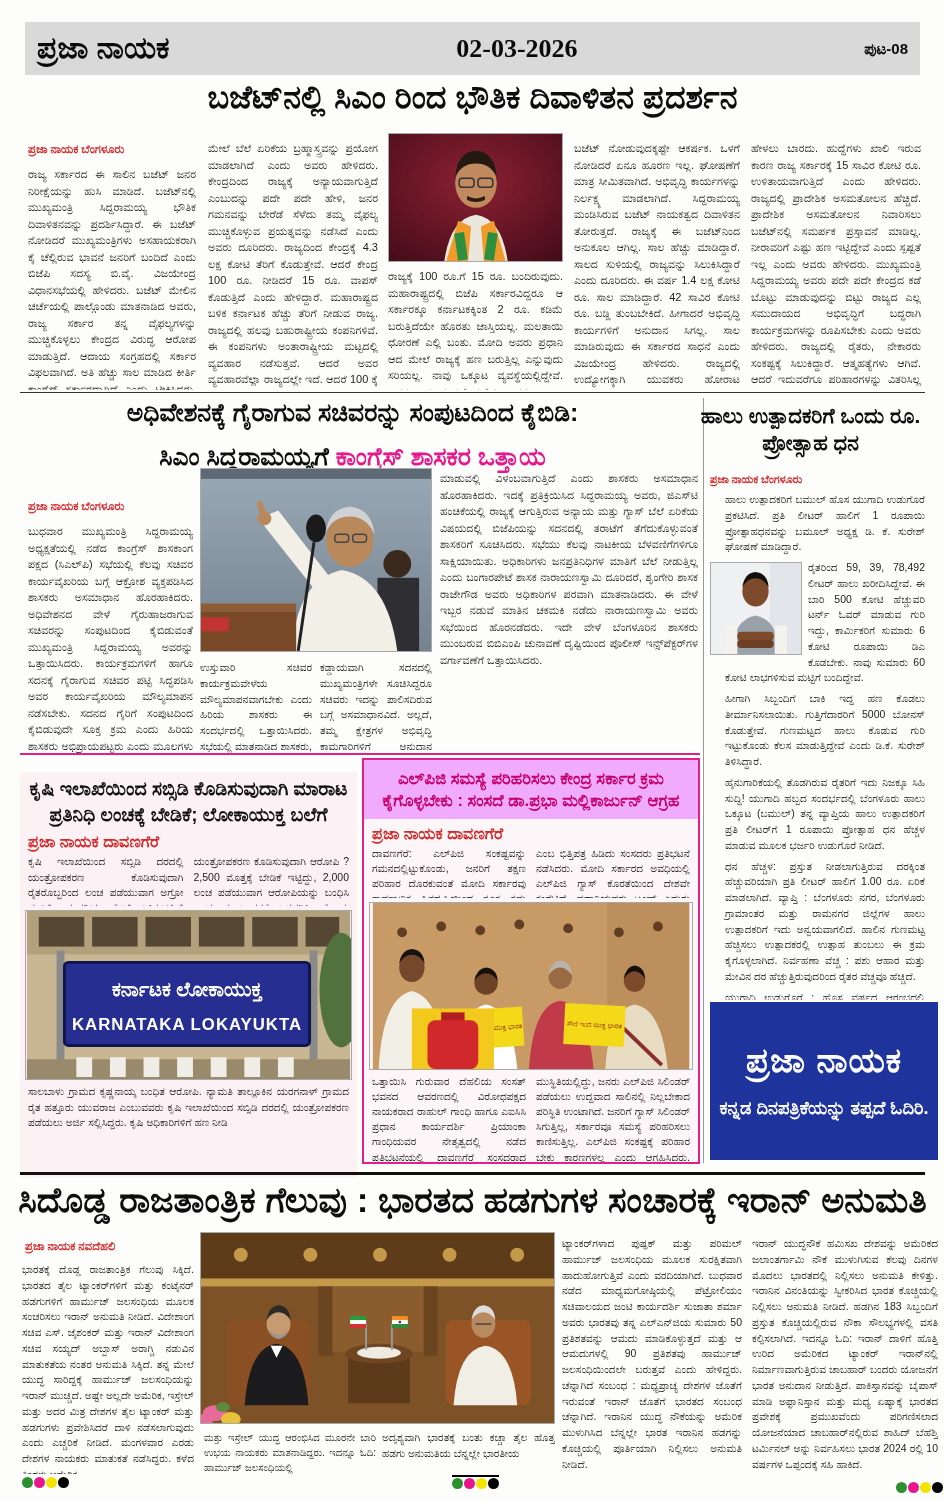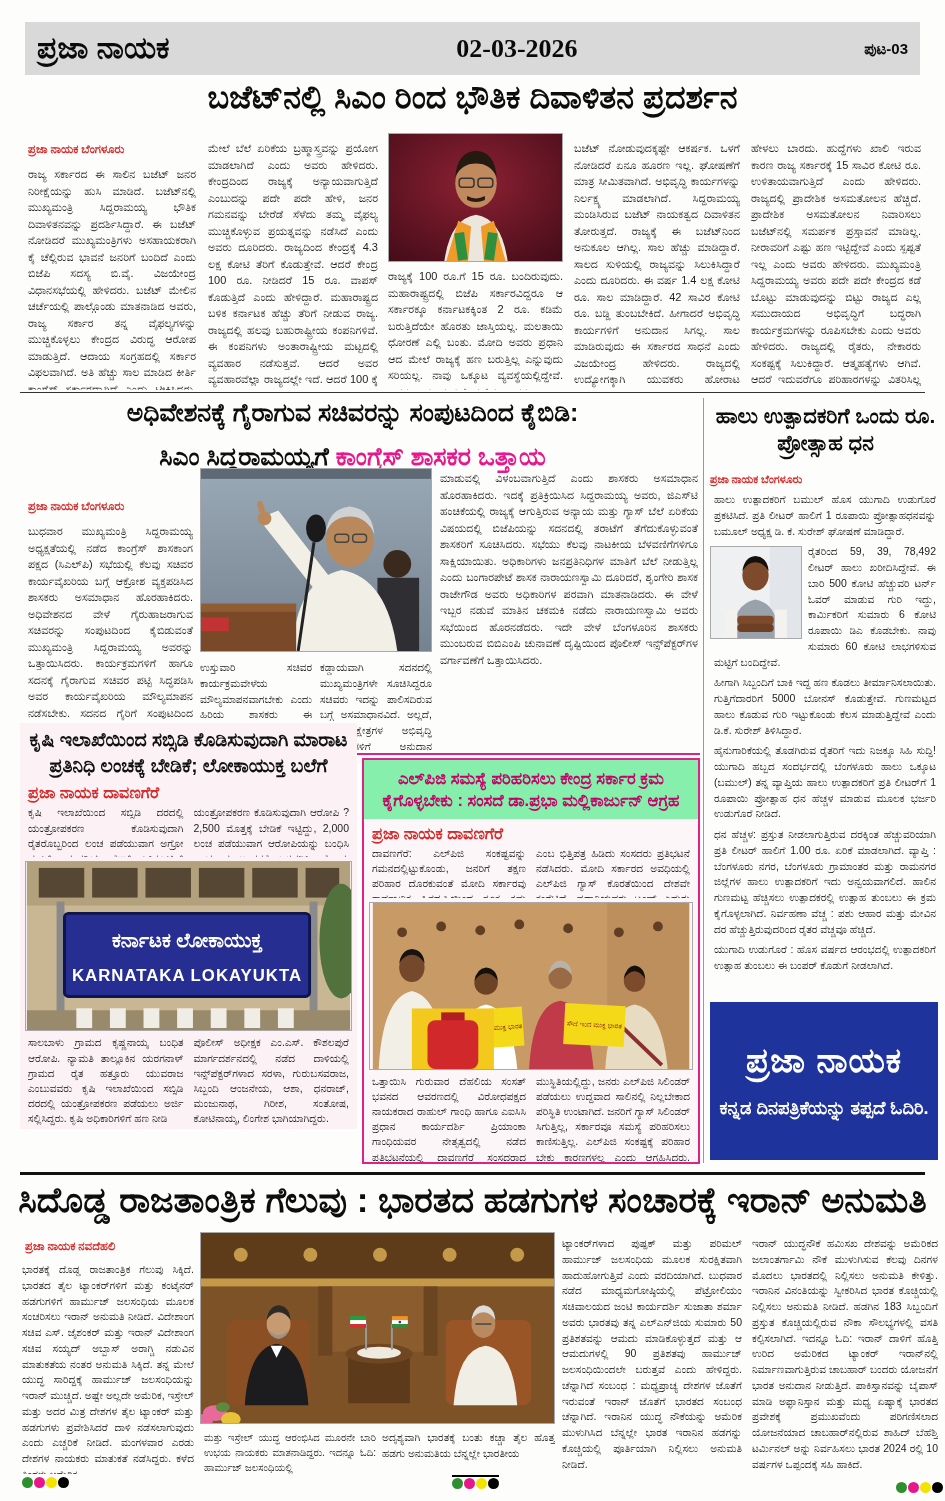--- a/index.html
+++ b/index.html
@@ -12,55 +12,55 @@
   .mast-page{font-size:15px;font-weight:800;color:#0a0a0a;}
   .h-main{position:absolute;left:15px;top:80px;width:915px;font-size:32px;font-weight:800;
           text-align:center;color:#0d0d0d;line-height:1.1;}
   .byline{position:absolute;color:#d42a2a;font-weight:700;font-size:11.5px;font-family:Liberation Serif, serif;}
   .bodytxt{position:absolute;font-size:11px;line-height:1.5;text-align:justify;color:#222;overflow:hidden;}
   .rule-h{position:absolute;background:#333;}
   .rule-v{position:absolute;background:#999;width:1px;}
   .ph{position:absolute;border:1px solid #a9a9a9;box-sizing:border-box;display:block;}
   .h2-line{position:absolute;left:15px;width:675px;text-align:center;font-size:25px;font-weight:800;color:#0d0d0d;}
   .accent{color:#e6188e;}
-  .h-side{position:absolute;left:709px;top:402px;width:233px;text-align:center;font-size:21px;
+  .h-side{position:absolute;left:694px;top:402px;width:233px;text-align:center;font-size:21px;
           font-weight:800;color:#0d0d0d;line-height:1.3;}
-  .box3{position:absolute;left:20px;top:723px;width:337px;height:406px;background:#fcf2f6;overflow:hidden;}
+  .box3{position:absolute;left:20px;top:772px;width:337px;height:406px;background:#fcf2f6;overflow:hidden;}
   .box4{position:absolute;left:362px;top:758px;width:338px;height:406px;background:#fdf6f9;
         border:2px solid #e0218a;box-sizing:border-box;overflow:hidden;}
   .box3 .hl{margin:4px 6px 0;text-align:center;font-size:19px;font-weight:800;color:#111;line-height:1.35;}
   .box4 .hl{margin:0;padding:7px 6px;text-align:center;font-size:16.5px;font-weight:800;color:#c4006a;
-            background:#86efac;line-height:1.35;}
+            background:#f0abfc;line-height:1.35;}
   .inbyline{color:#d42a2a;font-weight:700;font-size:16px;margin:6px 0 3px 8px;}
   .twocol{display:flex;gap:10px;margin:2px 8px;}
   .twocol>div{flex:1;font-size:10.5px;line-height:1.45;text-align:justify;color:#222;overflow:hidden;}
   .inph{display:block;margin:4px auto 4px;border:1px solid #a9a9a9;}
   .milkwrap{position:absolute;left:710px;top:492px;width:230px;height:508px;overflow:hidden;
             font-size:10.5px;line-height:1.5;text-align:justify;color:#222;}
-  .milkwrap p{margin:0 4px 5px;}
+  .milkwrap p{margin:0 15px 5px;}
   .milk-photo{float:left;width:90px;height:91px;margin:2px 6px 2px 0;border:1px solid #a9a9a9;}
   .ad{position:absolute;left:710px;top:1002px;width:228px;height:158px;background:#1e339b;color:#fff;
       display:flex;flex-direction:column;align-items:center;justify-content:center;text-align:center;}
   .ad .l1{font-size:34px;font-weight:800;letter-spacing:1px;}
   .ad .l2{font-size:18px;font-weight:700;margin-top:14px;line-height:1.5;padding:0 8px;}
   .h-iran{position:absolute;left:10px;top:1180px;width:925px;text-align:center;font-size:35px;
           font-weight:800;color:#0d0d0d;}
   .regdots{position:absolute;display:flex;gap:1px;align-items:center;}
   .regdots i{width:11px;height:11px;border-radius:50%;display:block;}
   .d-g{background:#2e8f2e}.d-m{background:#e8168a}.d-y{background:#f2e400}.d-k{background:#000}
 </style>
 </head>
 <body>
 
 <div class="page">
 
   <div class="masthead">
     <span class="mast-title">ಪ್ರಜಾ ನಾಯಕ</span>
     <span class="mast-date">02-03-2026</span>
-    <span class="mast-page">ಪುಟ-03</span>
+    <span class="mast-page">ಪುಟ-08</span>
   </div>
 
   <div class="h-main">ಬಜೆಟ್‌ನಲ್ಲಿ ಸಿಎಂ ರಿಂದ ಭೌತಿಕ ದಿವಾಳಿತನ ಪ್ರದರ್ಶನ</div>
   <div class="byline" style="left:28px;top:143px;">ಪ್ರಜಾ ನಾಯಕ ಬೆಂಗಳೂರು</div>
   <div class="bodytxt" style="left:28px;top:166px;width:168px;height:224px;">ರಾಜ್ಯ ಸರ್ಕಾರದ ಈ ಸಾಲಿನ ಬಜೆಟ್ ಜನರ ನಿರೀಕ್ಷೆಯನ್ನು ಹುಸಿ ಮಾಡಿದೆ. ಬಜೆಟ್‌ನಲ್ಲಿ ಮುಖ್ಯಮಂತ್ರಿ ಸಿದ್ದರಾಮಯ್ಯ ಭೌತಿಕ ದಿವಾಳಿತನವನ್ನು ಪ್ರದರ್ಶಿಸಿದ್ದಾರೆ. ಈ ಬಜೆಟ್ ನೋಡಿದರೆ ಮುಖ್ಯಮಂತ್ರಿಗಳು ಅಸಹಾಯಕರಾಗಿ ಕೈ ಚೆಲ್ಲಿರುವ ಭಾವನೆ ಜನರಿಗೆ ಬಂದಿದೆ ಎಂದು ಬಿಜೆಪಿ ಸದಸ್ಯ ಬಿ.ವೈ. ವಿಜಯೇಂದ್ರ ವಿಧಾನಸಭೆಯಲ್ಲಿ ಹೇಳಿದರು. ಬಜೆಟ್ ಮೇಲಿನ ಚರ್ಚೆಯಲ್ಲಿ ಪಾಲ್ಗೊಂಡು ಮಾತನಾಡಿದ ಅವರು, ರಾಜ್ಯ ಸರ್ಕಾರ ತನ್ನ ವೈಫಲ್ಯಗಳನ್ನು ಮುಚ್ಚಿಕೊಳ್ಳಲು ಕೇಂದ್ರದ ವಿರುದ್ಧ ಆರೋಪ ಮಾಡುತ್ತಿದೆ. ಆದಾಯ ಸಂಗ್ರಹದಲ್ಲಿ ಸರ್ಕಾರ ವಿಫಲವಾಗಿದೆ. ಅತಿ ಹೆಚ್ಚು ಸಾಲ ಮಾಡಿದ ಕೀರ್ತಿ ಕಾಂಗ್ರೆಸ್ ಸರ್ಕಾರದ್ದಾಗಿದೆ ಎಂದು ಟೀಕಿಸಿದರು. ರಾಜ್ಯ ಮತ್ತು ಜನರನ್ನು ಸಾಲದ ಸುಳಿಗೆ ಕಾಂಗ್ರೆಸ್ ಸಿಲುಕಿಸಿದೆ. ವಿತ್ತೀಯ ಕೊರತೆ ಹೆಚ್ಚಾಗಿ ಜನರ</div>
   <div class="bodytxt" style="left:208px;top:140px;width:170px;height:250px;">ಮೇಲೆ ಬೆಲೆ ಏರಿಕೆಯ ಬ್ರಹ್ಮಾಸ್ತ್ರವನ್ನು ಪ್ರಯೋಗ ಮಾಡಲಾಗಿದೆ ಎಂದು ಅವರು ಹೇಳಿದರು. ಕೇಂದ್ರದಿಂದ ರಾಜ್ಯಕ್ಕೆ ಅನ್ಯಾಯವಾಗುತ್ತಿದೆ ಎಂಬುದನ್ನು ಪದೇ ಪದೇ ಹೇಳಿ, ಜನರ ಗಮನವನ್ನು ಬೇರೆಡೆ ಸೆಳೆದು ತಮ್ಮ ವೈಫಲ್ಯ ಮುಚ್ಚಿಕೊಳ್ಳುವ ಪ್ರಯತ್ನವನ್ನು ನಡೆಸಿದೆ ಎಂದು ಅವರು ದೂರಿದರು. ರಾಜ್ಯದಿಂದ ಕೇಂದ್ರಕ್ಕೆ 4.3 ಲಕ್ಷ ಕೋಟಿ ತೆರಿಗೆ ಕೊಡುತ್ತೇವೆ. ಆದರೆ ಕೇಂದ್ರ 100 ರೂ. ನೀಡಿದರೆ 15 ರೂ. ವಾಪಸ್ ಕೊಡುತ್ತಿದೆ ಎಂದು ಹೇಳಿದ್ದಾರೆ. ಮಹಾರಾಷ್ಟ್ರದ ಬಳಿಕ ಕರ್ನಾಟಕ ಹೆಚ್ಚು ತೆರಿಗೆ ನೀಡುವ ರಾಜ್ಯ. ರಾಜ್ಯದಲ್ಲಿ ಹಲವು ಬಹುರಾಷ್ಟ್ರೀಯ ಕಂಪನಿಗಳಿವೆ. ಈ ಕಂಪನಿಗಳು ಅಂತಾರಾಷ್ಟ್ರೀಯ ಮಟ್ಟದಲ್ಲಿ ವ್ಯವಹಾರ ನಡೆಸುತ್ತವೆ. ಆದರೆ ಅವರ ವ್ಯವಹಾರವೆಲ್ಲಾ ರಾಜ್ಯದಲ್ಲೇ ಇದೆ. ಆದರೆ 100 ಕ್ಕೆ 15 ರೂ. ಮಾತ್ರ ಕೇಂದ್ರ ಸರ್ಕಾರ ಕೊಡುತ್ತಿದೆ ಎಂಬುದು ಸರಿಯಲ್ಲ. ಸರ್ಕಾರ ಅರ್ಧ ಸತ್ಯ ಹೇಳುತ್ತಿದೆ ಎಂದು ವಿಜಯೇಂದ್ರ ದೂರಿದರು. 2014ರಲ್ಲಿ ಯುಪಿಎ ಸರ್ಕಾರವಿದ್ದಾಗಲೂ</div>
 
   <svg class="ph" style="left:388px;top:133px;" width="175" height="129" viewBox="0 0 175 129" preserveAspectRatio="none" role="img">
     <defs>
         <radialGradient id="g1" cx="50%" cy="38%" r="85%">
@@ -179,21 +179,20 @@
       <rect x="50" y="148" width="16" height="20" fill="#f0ede6"></rect>
         <rect x="84" y="148" width="16" height="20" fill="#f0ede6"></rect>
       <rect x="118" y="148" width="16" height="20" fill="#f0ede6"></rect>
         <rect x="152" y="148" width="16" height="20" fill="#f0ede6"></rect>
       <rect x="186" y="148" width="16" height="20" fill="#f0ede6"></rect>
         <rect x="220" y="148" width="16" height="20" fill="#f0ede6"></rect>
       <rect x="254" y="148" width="16" height="20" fill="#f0ede6"></rect>
     </svg>
     <div class="twocol" style="height:96px;">
       <div>ಸಾಲಬಾಳು ಗ್ರಾಮದ ಕೃಷ್ಣನಾಯ್ಕ ಬಂಧಿತ ಆರೋಪಿ. ನ್ಯಾಮತಿ ತಾಲ್ಲೂಕಿನ ಯರಗನಾಳ್ ಗ್ರಾಮದ ರೈತ ಹತ್ತೂರು ಯುವರಾಜ ಎಂಬುವವರು ಕೃಷಿ ಇಲಾಖೆಯಿಂದ ಸಬ್ಸಿಡಿ ದರದಲ್ಲಿ ಯಂತ್ರೋಪಕರಣ ಪಡೆಯಲು ಅರ್ಜಿ ಸಲ್ಲಿಸಿದ್ದರು. ಕೃಷಿ ಅಧಿಕಾರಿಗಳಿಗೆ ಹಣ ನೀಡಿ</div>
-      <div>ಪೊಲೀಸ್ ಅಧೀಕ್ಷಕ ಎಂ.ಎಸ್. ಕೌಶಲಪುರೆ ಮಾರ್ಗದರ್ಶನದಲ್ಲಿ ನಡೆದ ದಾಳಿಯಲ್ಲಿ ಇನ್ಸ್‌ಪೆಕ್ಟರ್‌ಗಳಾದ ಸರಳಾ, ಗುರುಬಸವರಾಜ, ಸಿಬ್ಬಂದಿ ಆಂಜನೇಯ, ಆಶಾ, ಧನರಾಜ್, ಮಂಜುನಾಥ, ಗಿರೀಶ, ಸಂತೋಷ, ಕೋಟಿನಾಯ್ಕ, ಲಿಂಗೇಶ ಭಾಗಿಯಾಗಿದ್ದರು.</div>
     </div>
   </div>
 
   <div class="box4">
     <div class="hl">ಎಲ್‌ಪಿಜಿ ಸಮಸ್ಯೆ ಪರಿಹರಿಸಲು ಕೇಂದ್ರ ಸರ್ಕಾರ ಕ್ರಮ ಕೈಗೊಳ್ಳಬೇಕು : ಸಂಸದೆ ಡಾ.ಪ್ರಭಾ ಮಲ್ಲಿಕಾರ್ಜುನ್ ಆಗ್ರಹ</div>
     <div class="inbyline">ಪ್ರಜಾ ನಾಯಕ ದಾವಣಗೆರೆ</div>
     <div class="twocol" style="height:52px;">
       <div>ದಾವಣಗೆರೆ: ಎಲ್‌ಪಿಜಿ ಸಂಕಷ್ಟವನ್ನು ಗಮನದಲ್ಲಿಟ್ಟುಕೊಂಡು, ಜನರಿಗೆ ತಕ್ಷಣ ಪರಿಹಾರ ದೊರಕುವಂತೆ ಮೋದಿ ಸರ್ಕಾರವು ಸಾರ್ವಜನಿಕ ಹಿತದೃಷ್ಟಿಯಿಂದ ಸೂಕ್ತ ಕ್ರಮ ಕೈಗೊಳ್ಳಬೇಕೆಂದು</div>
       <div>ಎಂಬ ಭಿತ್ತಿಪತ್ರ ಹಿಡಿದು ಸಂಸದರು ಪ್ರತಿಭಟನೆ ನಡೆಸಿದರು. ಮೋದಿ ಸರ್ಕಾರದ ಅವಧಿಯಲ್ಲಿ ಎಲ್‌ಪಿಜಿ ಗ್ಯಾಸ್ ಕೊರತೆಯಿಂದ ದೇಶವೇ ಕಂಗೆಟ್ಟಿದೆ. ಪ್ರಧಾನಿಯವರು ಟ್ರಂಪ್ ಎದುರು ಶರಣಾಗಿದ್ದರಿಂದ ಸಂಪೂರ್ಣ ದೇಶವನ್ನು ಸಂಕಷ್ಟಕ್ಕೆ ತಳ್ಳಿದ್ದಾರೆ. ಪರಿಸ್ಥಿತಿ ಅತ್ಯಂತ</div>
     </div>

